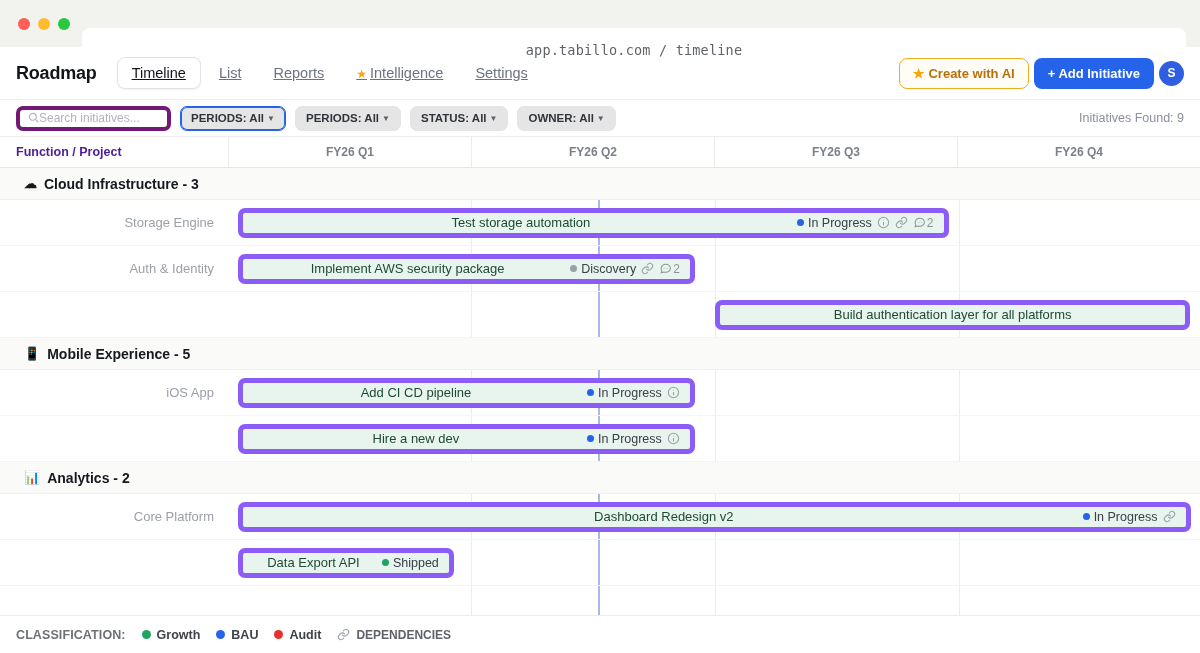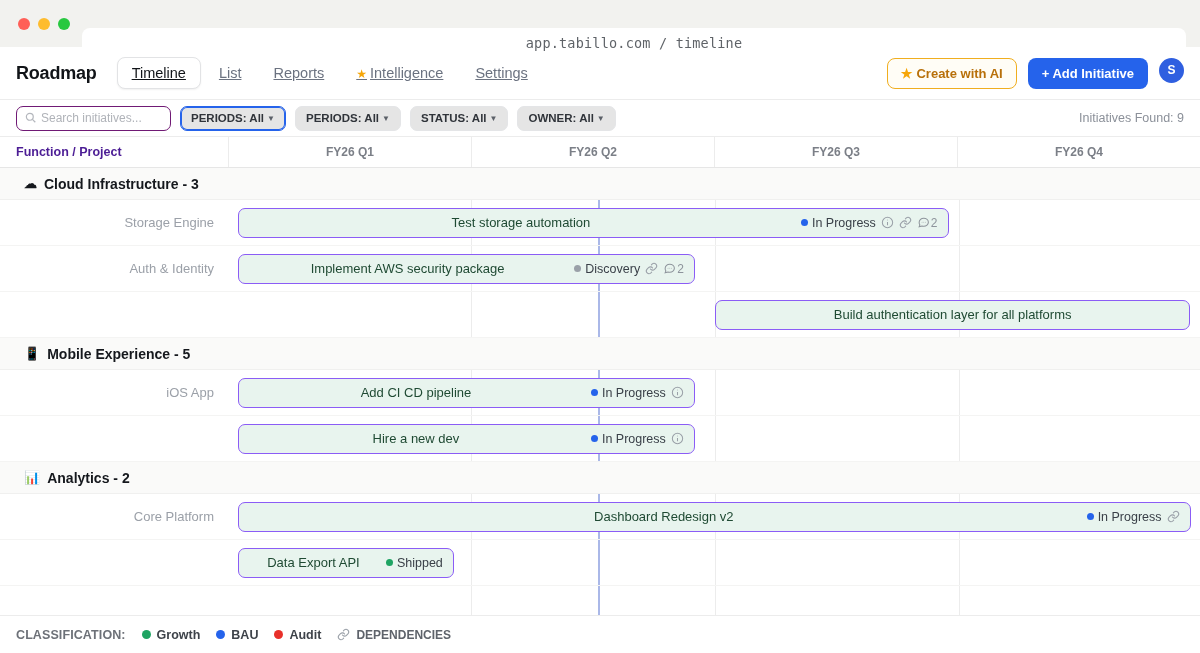--- a/index.html
+++ b/index.html
@@ -22,21 +22,21 @@
   .tl { width: 12px; height: 12px; border-radius: 50%; }
   .tl.red { background: #ff5f57; }
   .tl.yellow { background: #febc2e; }
   .tl.green { background: #28c840; }
   .url-bar {
     flex: 1;
     height: 30px;
     background: #ffffff;
     border-radius: 8px;
     display: flex;
-    align-items: center;
+    align-items: flex-end;
     justify-content: center;
     font-family: "DejaVu Sans Mono", monospace;
     font-size: 13.5px;
     color: #5f6368;
     letter-spacing: .2px;
     margin-top: 38px;
   }
 
   
   .app {
@@ -73,21 +73,21 @@
     text-decoration: underline;
   }
   .nav-item.active {
     color: #111418;
     background: #ffffff;
     border: 1px solid #e2e3e5;
     box-shadow: 0 1px 2px rgba(0,0,0,.06);
     font-weight: 500;
   }
   .nav-item .star { color: #f6a609; font-size: 12px; margin-right: 3px; }
-  .topnav-right { margin-left: auto; display: flex; gap: 11px; }
+  .topnav-right { margin-left: auto; display: flex; align-items: center; gap: 5px; }
   .btn-ai {
     border: 1px solid #f0ae1f;
     color: #b8700a;
     background: #fffdf6;
     font-size: 13px;
     font-weight: bold;
     padding: 7px 13px;
     border-radius: 8px;
     cursor: pointer;
     white-space: nowrap;
@@ -121,25 +121,24 @@
     height: 36px;
     display: flex;
     align-items: center;
     padding: 0 16px;
     gap: 9px;
     flex: 0 0 auto;
   }
   .search-box {
     width: 155px;
     height: 25px;
-    border: 1px solid #701a75;
+    border: 4px solid #701a75;
     border-radius: 7px;
     display: flex;
     align-items: center;
-    gap: 5px;
     padding: 0 8px;
     background: #fff;
     cursor: text;
   }
   .search-box .mag { color: #b4b7bd; font-size: 11px; }
   .search-box input {
     border: none; outline: none;
     font-size: 12px;
     color: #3c4043;
     background: transparent;
@@ -236,21 +235,21 @@
     padding-left: 35px;
   }
   .lane { position: relative; flex: 1; height: 100%; }
 
   .bar {
     position: absolute;
     top: 50%;
     transform: translateY(-50%);
     height: 30px;
     background: #e8f4ee;
-    border: 1px solid #8b5cf6;
+    border: 5px solid #8b5cf6;
     border-radius: 7px;
     display: flex;
     align-items: center;
     padding: 0 10px;
     cursor: pointer;
     overflow: hidden;
   }
   .bar .btitle {
     flex: 1;
     text-align: center;

